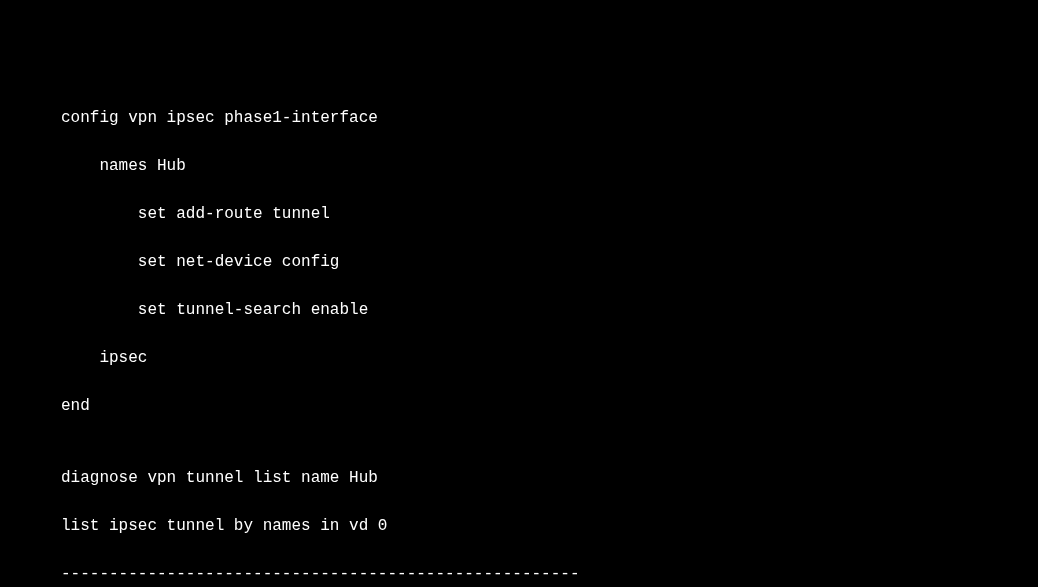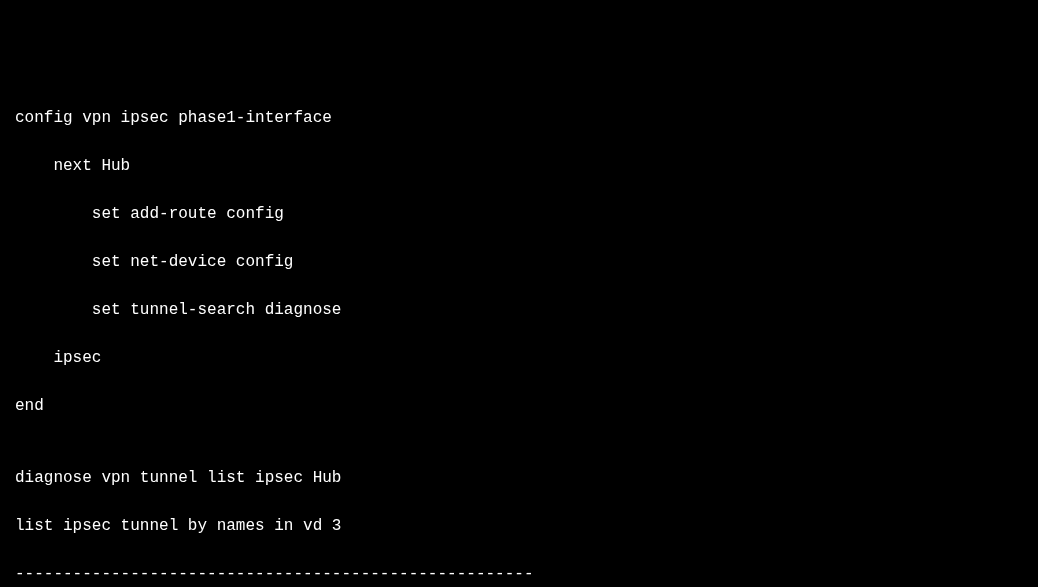--- a/index.html
+++ b/index.html
@@ -14,37 +14,38 @@
       font-size: 16px;
       line-height: 1.5;
       padding: 10px 15px;
       width: 1038px;
       height: 587px;
       white-space: pre;
       overflow: hidden;
     }
     .line {
       display: block;
+      margin-left: 46px;
     }
   </style>
 </head>
 <body>
 
 
 
 <span class="line">config vpn ipsec phase1-interface</span>
-<span class="line">    next Hub</span>
-<span class="line">        set add-route config</span>
+<span class="line">    names Hub</span>
+<span class="line">        set add-route tunnel</span>
 <span class="line">        set net-device config</span>
-<span class="line">        set tunnel-search diagnose</span>
+<span class="line">        set tunnel-search enable</span>
 <span class="line">    ipsec</span>
 <span class="line">end</span>
 <span class="line"></span>
-<span class="line">diagnose vpn tunnel list ipsec Hub</span>
-<span class="line">list ipsec tunnel by names in vd 3</span>
+<span class="line">diagnose vpn tunnel list name Hub</span>
+<span class="line">list ipsec tunnel by names in vd 0</span>
 <span class="line">------------------------------------------------------</span>
 
 
 
 
 
 
 
 
 

